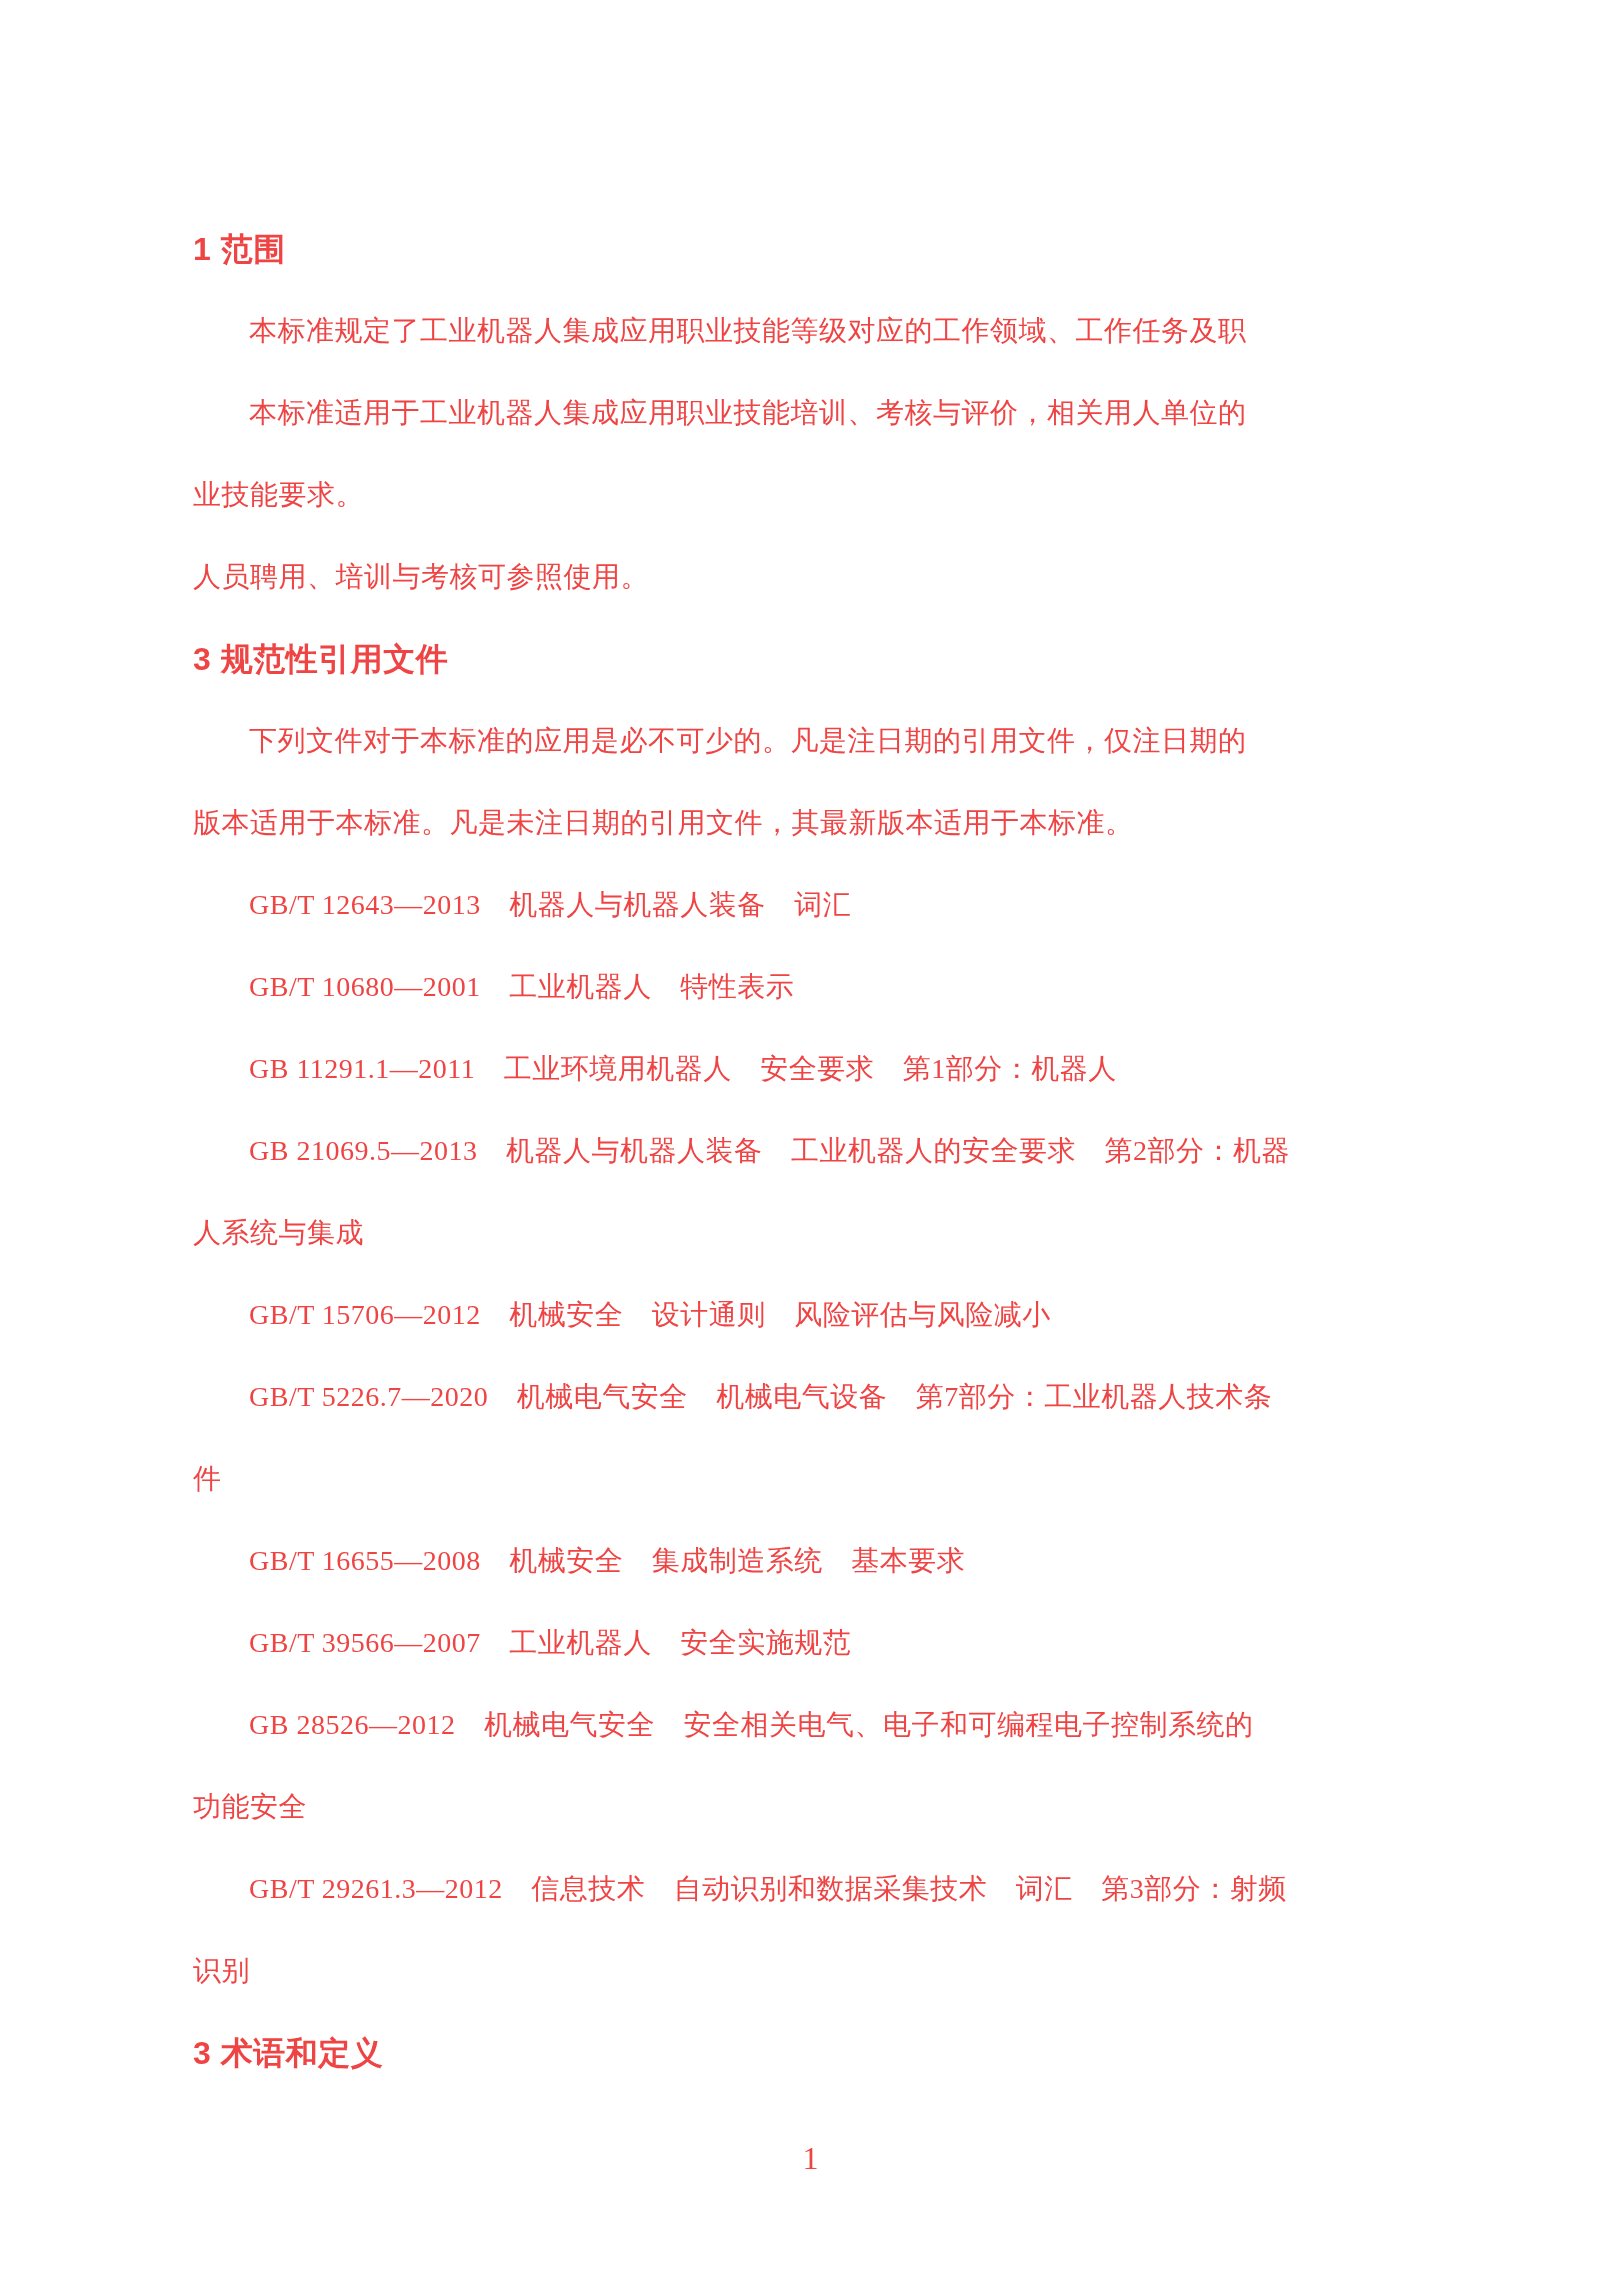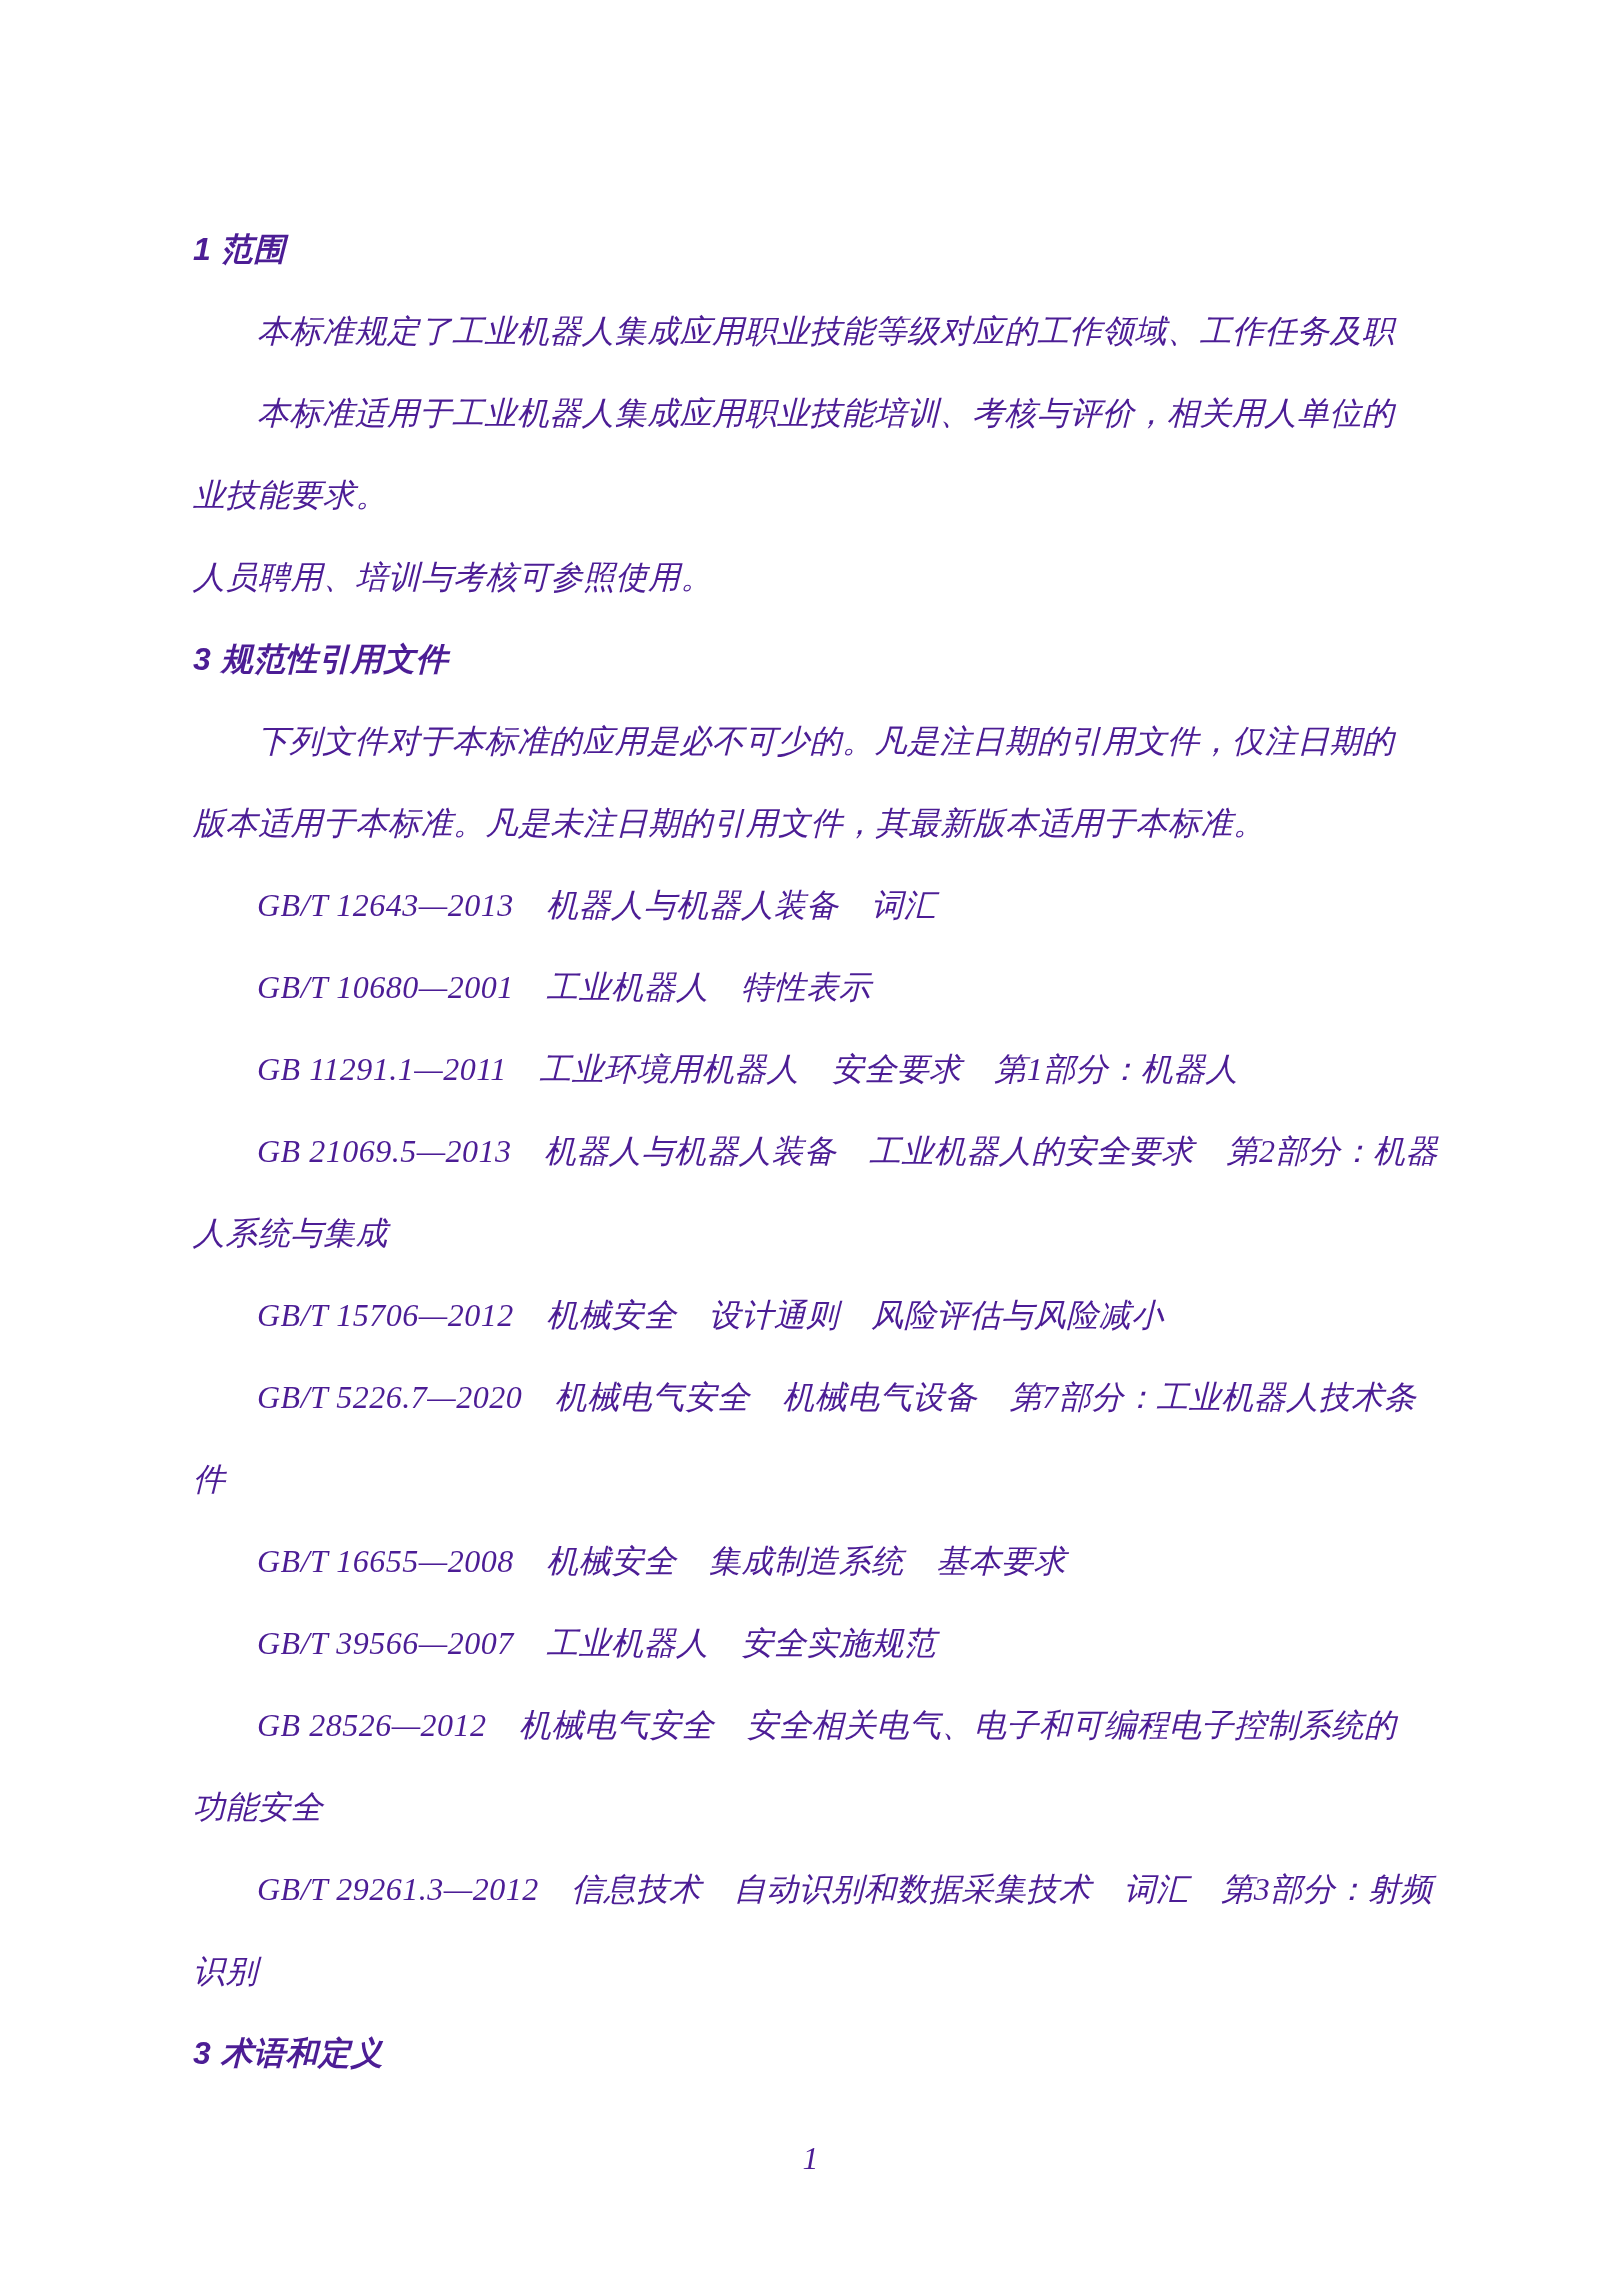--- a/index.html
+++ b/index.html
@@ -5,35 +5,34 @@
   html, body {
     margin: 0;
     padding: 0;
     background: #ffffff;
   }
   .page {
     position: relative;
     width: 1621px;
     height: 2293px;
     background: #ffffff;
-    color: #4c1d95;
+    color: #ef4444;
     overflow: hidden;
     font-family: "Liberation Serif", "DejaVu Serif", serif;
-    font-style: italic;
   }
   .content {
     position: absolute;
     top: 208px;
     left: 193px;
     right: 193px;
   }
   .ln {
     height: 82px;
     line-height: 82px;
-    font-size: 32px;
+    font-size: 28px;
     white-space: pre;
     letter-spacing: 0.5px;
   }
   .ind {
     text-indent: 2em;
   }
   .h {
     font-family: "Liberation Sans", "DejaVu Sans", sans-serif;
     font-weight: 700;
     font-size: 32px;

